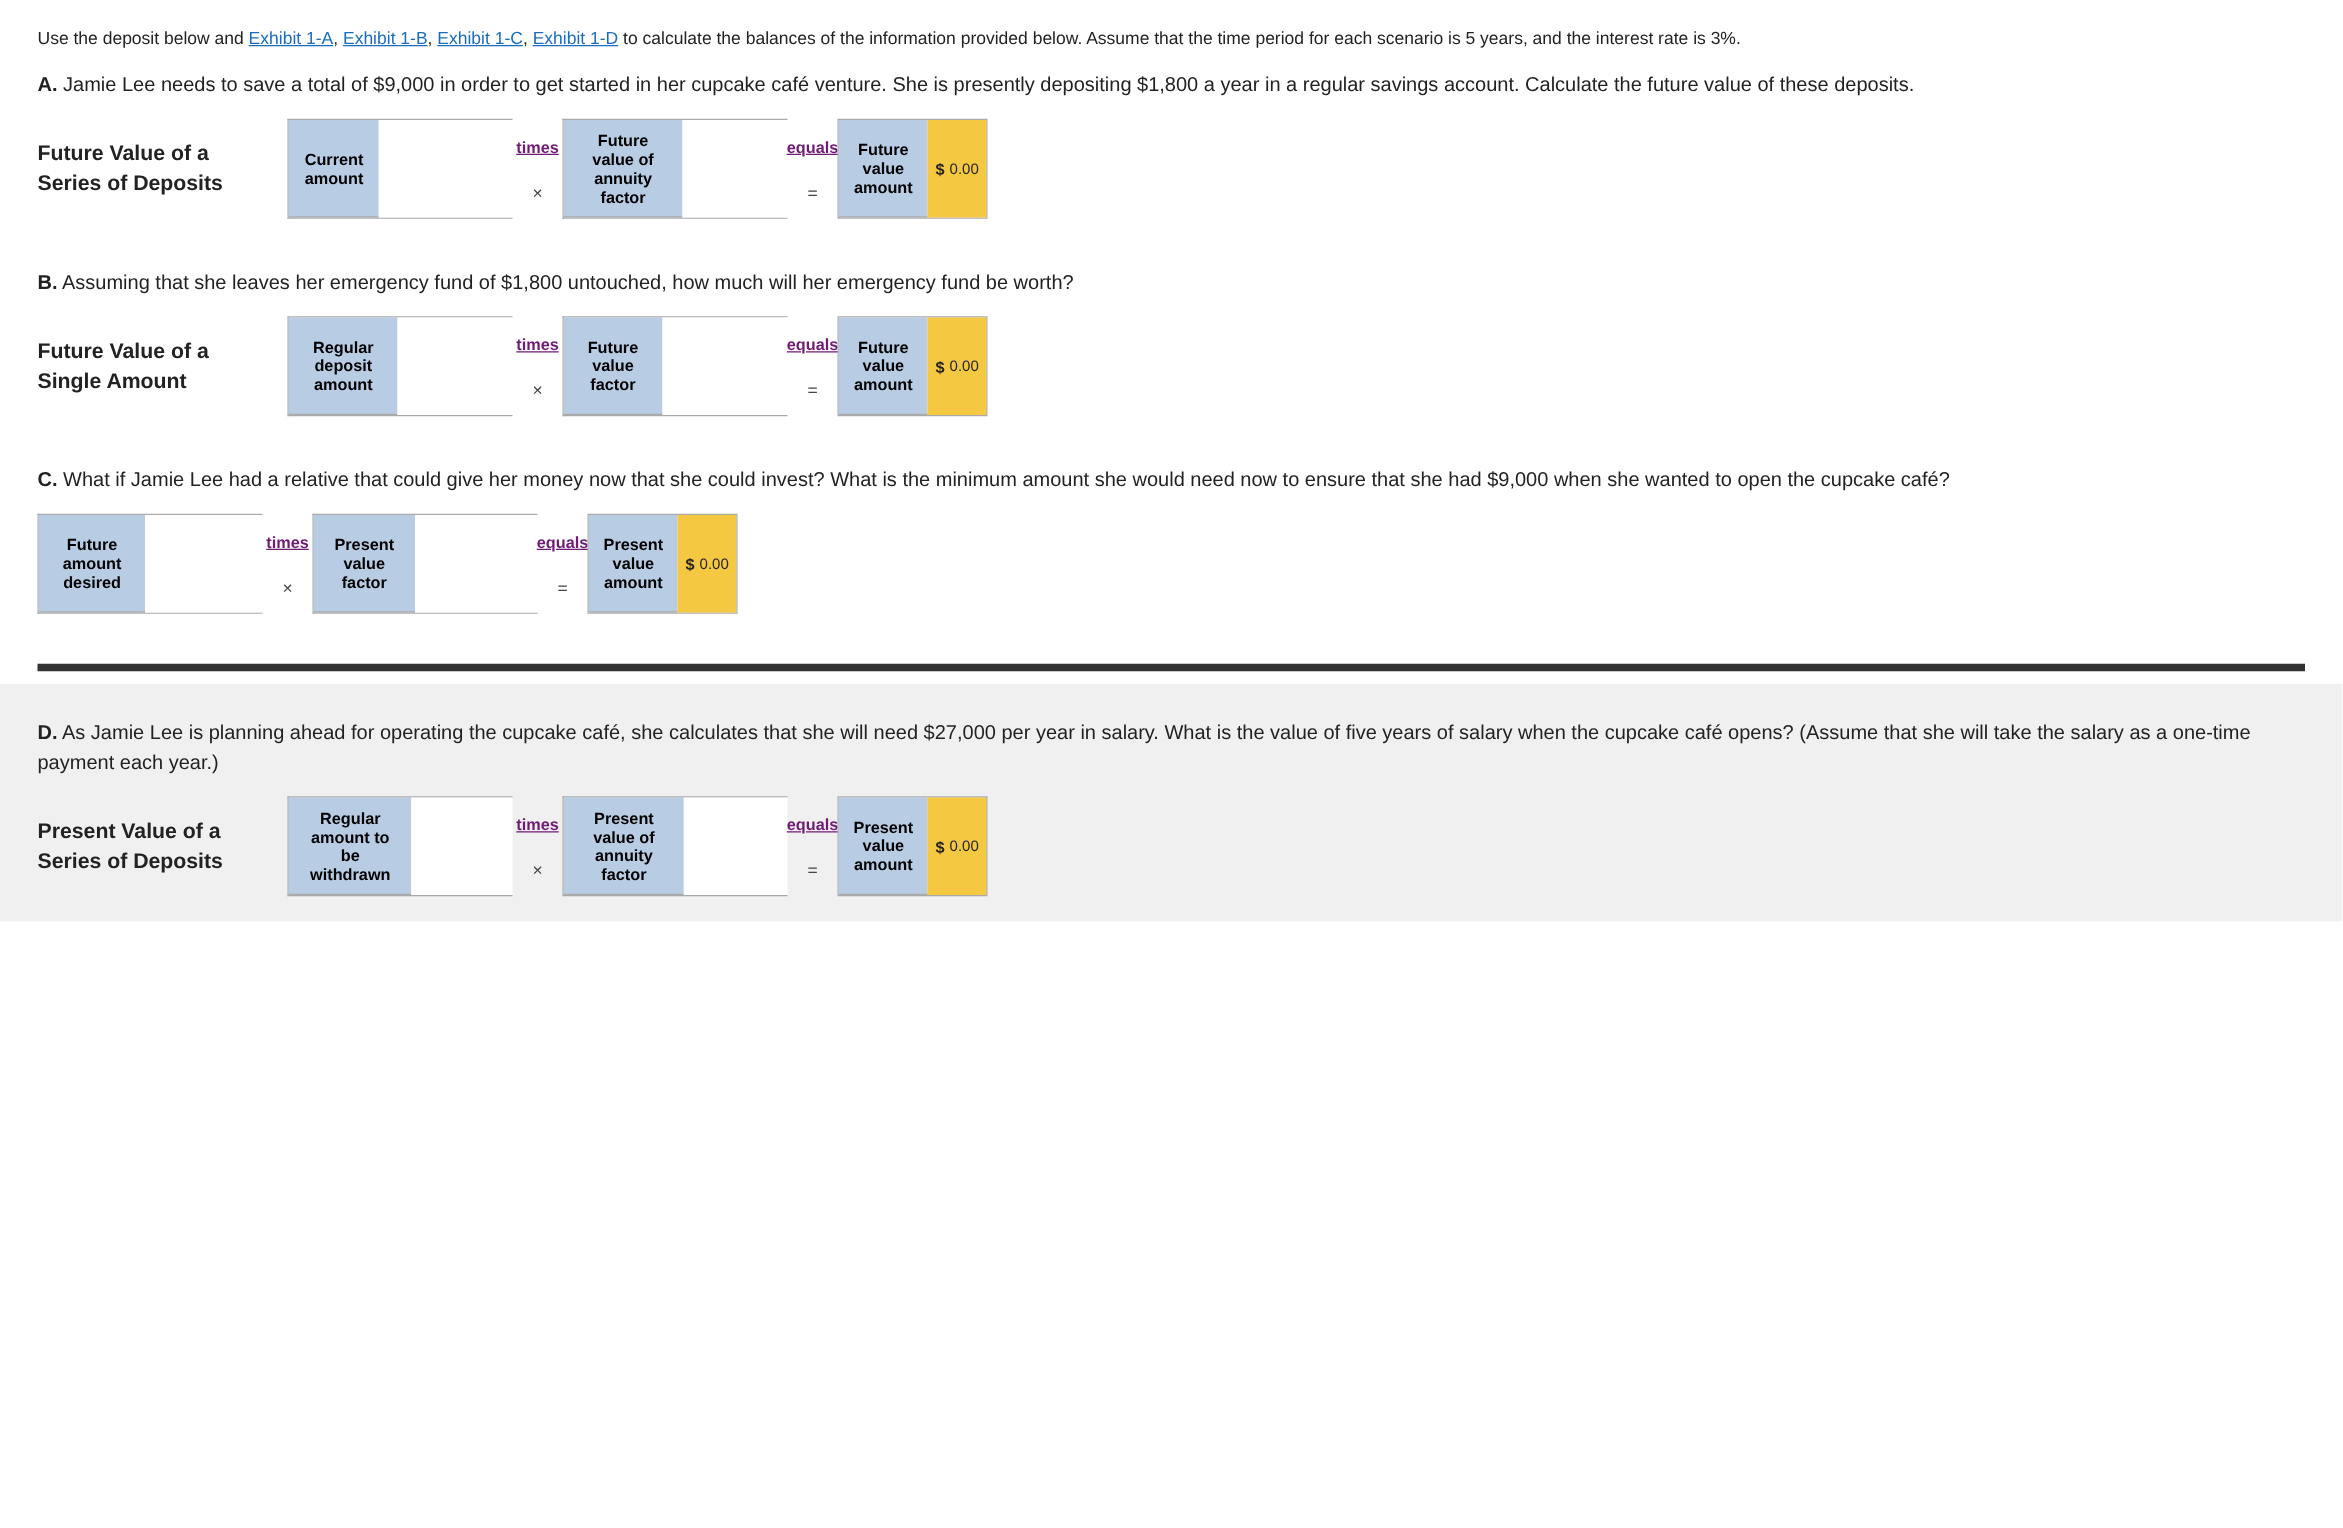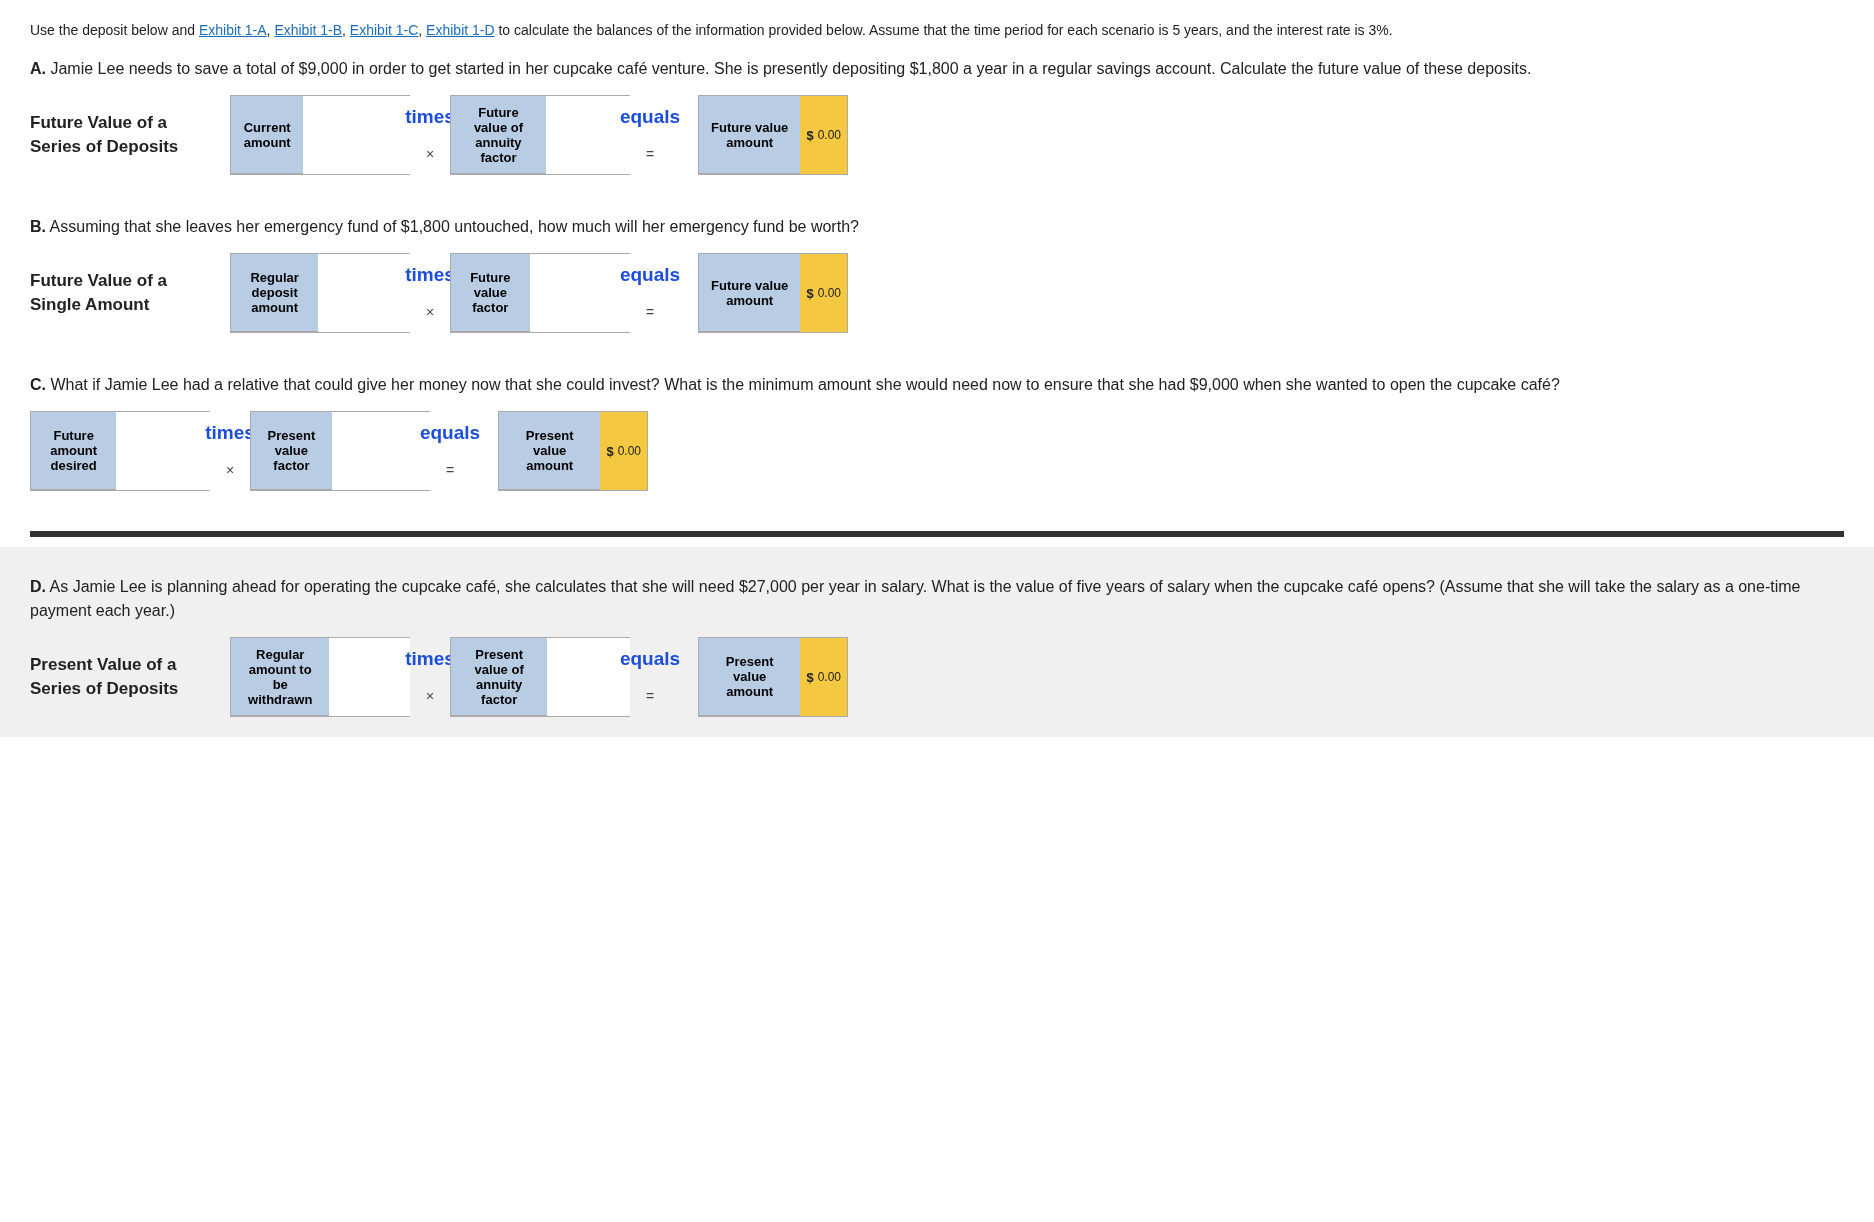--- a/index.html
+++ b/index.html
@@ -94,22 +94,23 @@
       padding-bottom: 6px;
       font-size: 14px;
     }
     .operator-top {
       
       min-height: 44px;
       display: flex;
       align-items: center;
       justify-content: center;
       font-weight: bold;
-      font-size: 19px;
-      color: #1d4ed8;
+      font-size: 13px;
+      color: #701a75;
+      text-decoration: underline;
     }
     .operator-bottom {
       min-height: 30px;
       display: flex;
       align-items: center;
       justify-content: center;
       font-size: 14px;
       color: #444;
     }
     
@@ -123,21 +124,21 @@
     .col-block.result-col .col-input span.dollar {
       font-weight: bold;
       font-size: 13px;
       padding-right: 4px;
     }
     .col-block.result-col .col-input span.value {
       font-size: 12px;
     }
     
     .w-180 { width: 180px; }
-    .w-150 { width: 150px; margin-left: 28px; }
+    .w-150 { width: 120px; }
 
     
     .dark-divider {
       border: none;
       border-top: 6px solid #333;
       margin: 30px 0;
     }
 
     .section-d-bg {
       background: #f0f0f0;

